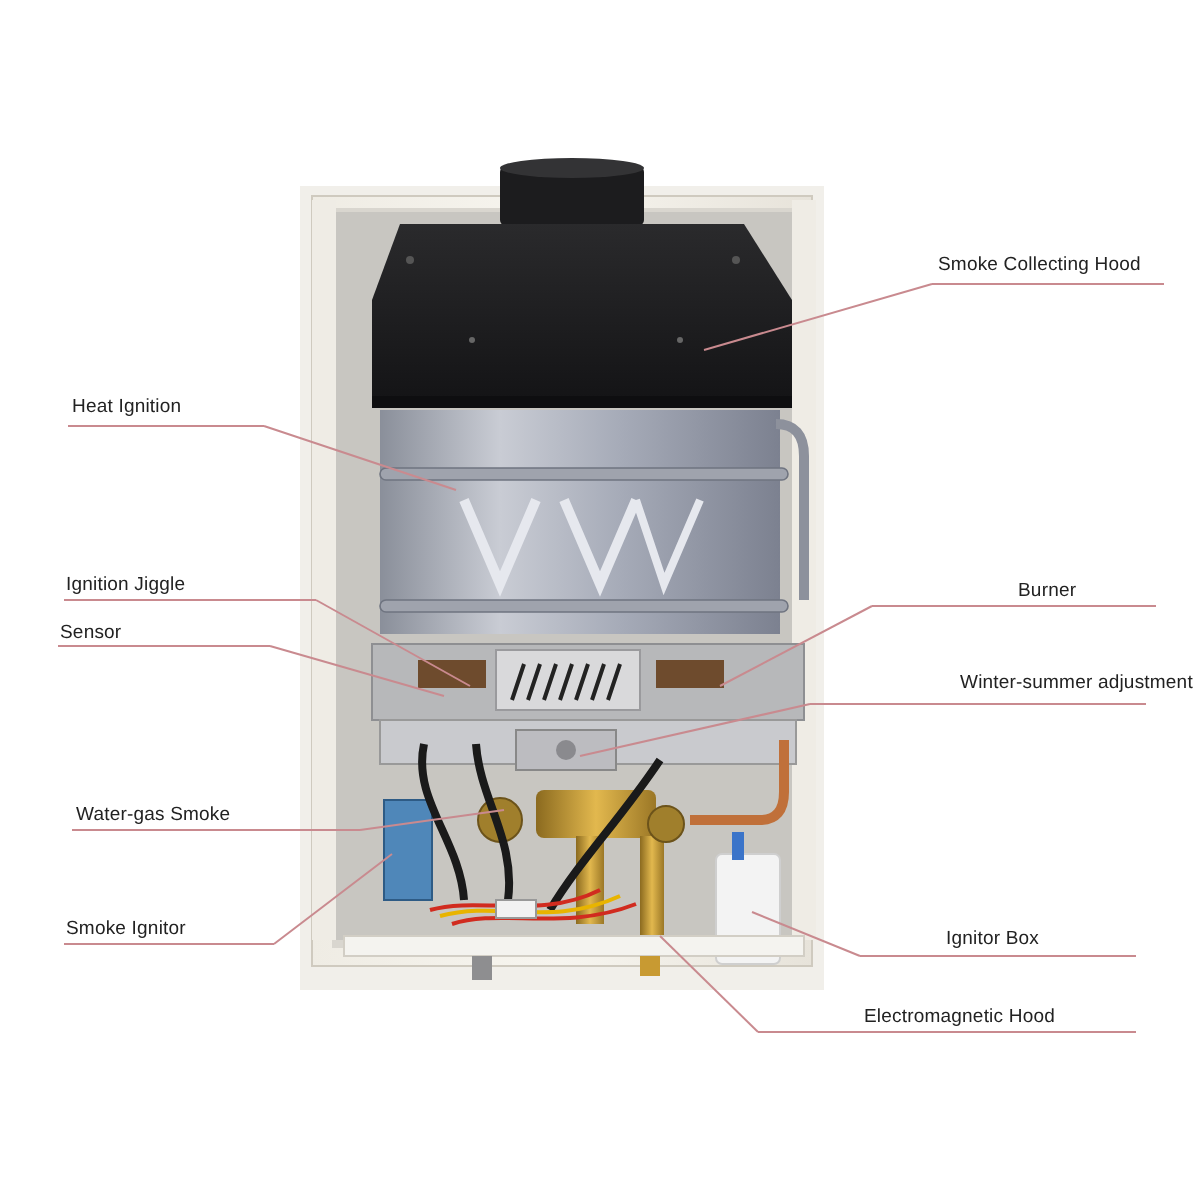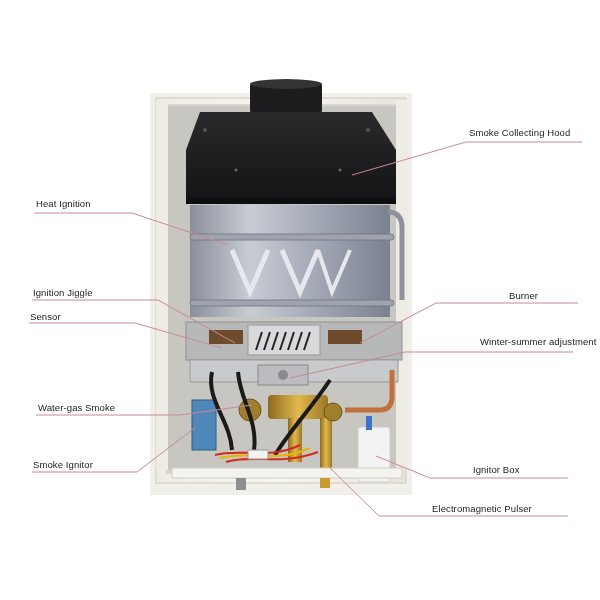--- a/index.html
+++ b/index.html
@@ -149,14 +149,14 @@
 
   <div class="lbl" style="left:469px;top:127px;">Smoke Collecting Hood</div>
   <div class="lbl" style="left:36px;top:198px;">Heat Ignition</div>
   <div class="lbl" style="left:33px;top:287px;">Ignition Jiggle</div>
   <div class="lbl" style="left:30px;top:311px;">Sensor</div>
   <div class="lbl" style="left:477px;top:290px;padding-left:32px;">Burner</div>
   <div class="lbl" style="left:442px;top:336px;margin-left:38px;">Winter-summer adjustment</div>
   <div class="lbl" style="left:38px;top:402px;">Water-gas Smoke</div>
   <div class="lbl" style="left:33px;top:459px;">Smoke Ignitor</div>
   <div class="lbl" style="left:473px;top:464px;">Ignitor Box</div>
-  <div class="lbl" style="left:432px;top:503px;">Electromagnetic Pulser</div>
+  <div class="lbl" style="left:432px;top:503px;">Electromagnetic Hood</div>
 </div>
 
 </body></html>

